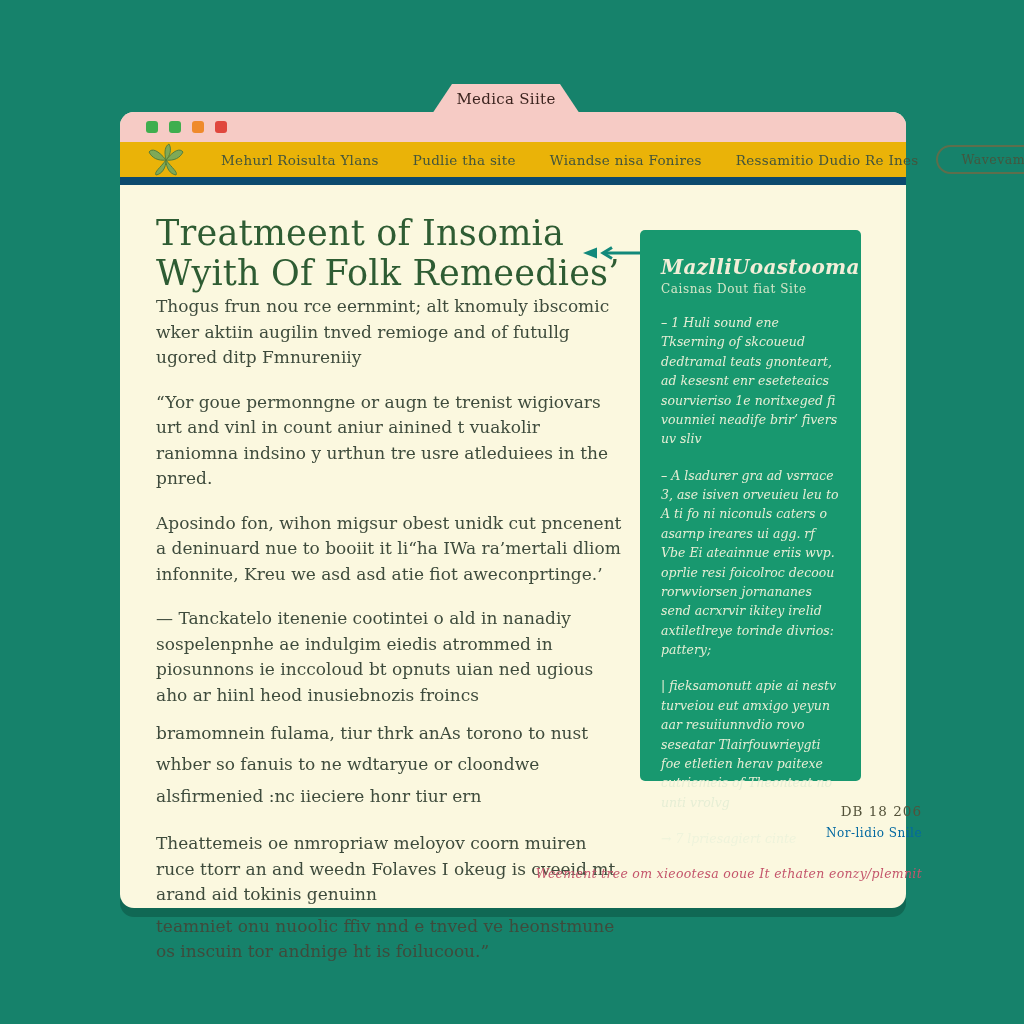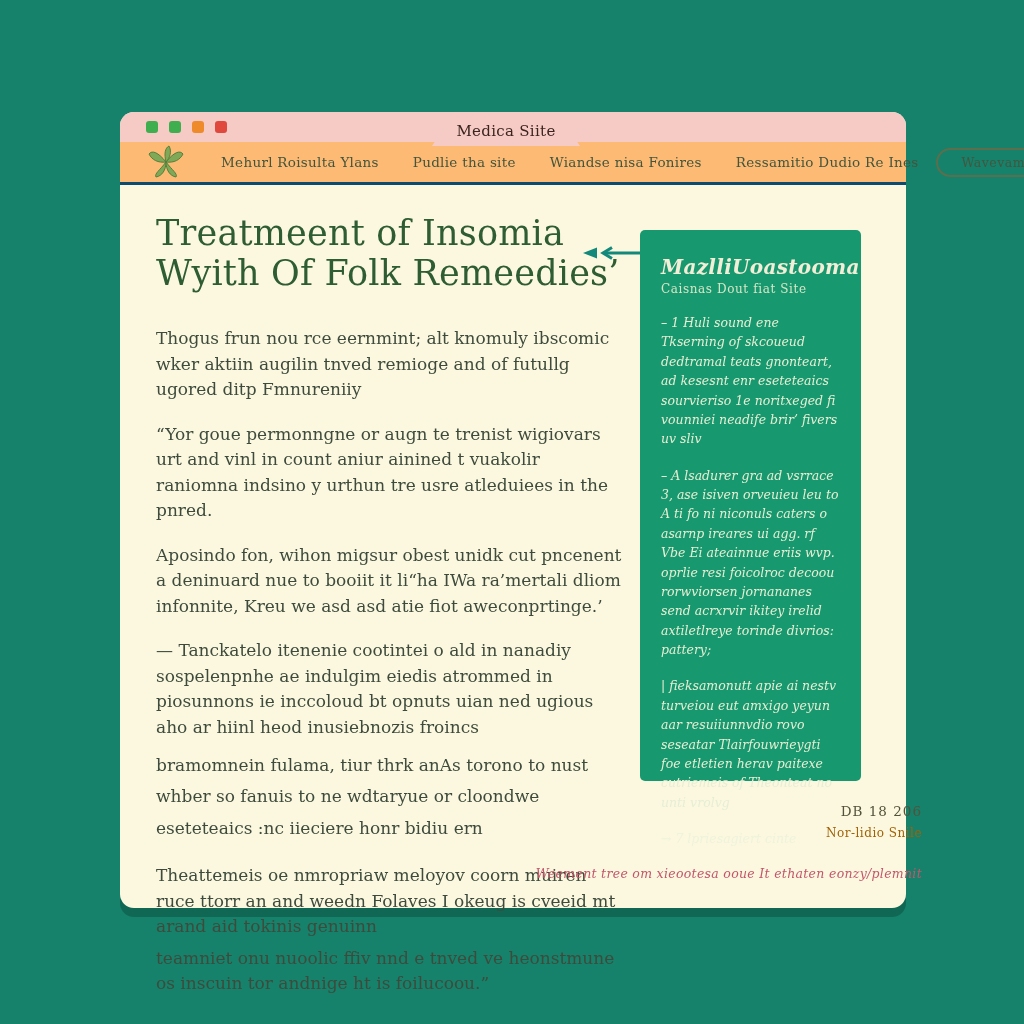--- a/index.html
+++ b/index.html
@@ -7,76 +7,76 @@
     position:relative;width:1024px;height:1024px;overflow:hidden;
     background:#16826b;
     font-family:"DejaVu Serif", serif;
   }
   
   .tab{
     position:absolute;left:432px;top:84px;width:148px;height:30px;
     background:#f6cbc5;
     clip-path:polygon(20px 0,128px 0,148px 30px,0 30px);
     display:flex;align-items:center;justify-content:center;
-    font-size:15px;color:#3c241f;letter-spacing:.3px;z-index:2;margin-top:32px;
+    font-size:15px;color:#3c241f;letter-spacing:.3px;z-index:2;
   }
   
   .window{
     position:absolute;left:120px;top:112px;width:786px;height:796px;
     background:#fbf8df;border-radius:14px;
     box-shadow:0 9px 0 rgba(8,62,47,.38);
     z-index:1;
   }
   .titlebar{
     position:absolute;left:0;top:0;width:100%;height:30px;
     background:#f6cbc5;border-radius:14px 14px 0 0;
     display:flex;align-items:center;padding-left:26px;box-sizing:border-box;gap:11px;
   }
   .dot{width:12px;height:12px;border-radius:3px;}
   .navbar{
     position:absolute;left:0;top:30px;width:100%;height:43px;
-    background:#fdba74;border-bottom:3px solid #0c4a6e;
+    background:#eab308;border-bottom:8px solid #0c4a6e;
     display:flex;align-items:center;box-sizing:border-box;padding:0 26px;
   }
   .logo{margin-right:18px;display:flex;align-items:center;}
   .nav-item{
     font-size:13.5px;color:#43553c;letter-spacing:.3px;white-space:nowrap;
     padding:0 17px;cursor:pointer;
   }
   .nav-div{width:1px;height:24px;background:#8d9a7e;}
   .nav-btn{
     margin-left:auto;border:2px solid #5d6e4c;border-radius:15px;
     background:transparent;color:#44563e;font-family:"DejaVu Serif",serif;
     font-size:12.5px;padding:5px 24px;letter-spacing:.5px;cursor:pointer;
   }
   
   .heading{
     position:absolute;left:36px;top:102px;width:470px;
     font-size:35px;line-height:1.14;color:#2e5c33;letter-spacing:.2px;
   }
   .arrow{position:absolute;left:462px;top:132px;}
-  .article{position:absolute;left:36px;top:182px;width:466px;margin-top:32px;}
+  .article{position:absolute;left:36px;top:182px;width:466px;}
   .article p{
     margin:0 0 19px;font-size:17px;line-height:1.5;color:#3e4b3c;
   }
   .article p.loose{line-height:1.85;}
   
   .panel{
     position:absolute;left:520px;top:118px;width:221px;height:551px;
     background:#18986f;border-radius:5px;box-sizing:border-box;
     padding:25px 21px;color:#e9efd8;
   }
   .panel-title{font-size:20px;font-style:italic;font-weight:bold;color:#f3eed8;letter-spacing:.3px;text-align:right;}
   .panel-sub{font-size:12px;color:#d6e6c8;margin-top:3px;letter-spacing:.6px;}
   .panel-item{font-size:12.5px;font-style:italic;line-height:1.55;margin-top:17px;color:#e6eed5;}
   .panel-link{font-size:12.5px;font-style:italic;margin-top:19px;color:#eef3db;cursor:pointer;}
   
   .footer{position:absolute;left:0;top:691px;width:100%;text-align:right;padding-left:16px;}
   .footer-l1{font-size:13.5px;color:#53523a;letter-spacing:1px;}
-  .footer-l2{font-size:12px;color:#a16207;margin-top:7px;letter-spacing:.5px;}
+  .footer-l2{font-size:12px;color:#0369a1;margin-top:7px;letter-spacing:.5px;}
   .footer-l3{font-size:12.5px;font-style:italic;color:#c4556b;margin-top:26px;letter-spacing:.3px;}
 </style>
 </head>
 <body>
 
 <div class="tab">
   <span>Medica Siite</span>
 </div>
 
 <div class="window">
@@ -123,21 +123,21 @@
         <polyline points="30,3.5 21,9 30,14.5" fill="none" stroke-width="3"></polyline>
       </g>
     </svg>
   </span>
 
   <div class="article">
     <p>Thogus frun nou rce eernmint; alt knomuly ibscomic wker aktiin augilin tnved remioge and of futullg ugored ditp Fmnureniiy</p>
     <p>“Yor goue permonngne or augn te trenist wigiovars urt and vinl in count aniur ainined t vuakolir raniomna indsino y urthun tre usre atleduiees in the pnred.</p>
     <p>Aposindo fon, wihon migsur obest unidk cut pncenent a deninuard nue to booiit it li“ha IWa ra’mertali dliom infonnite, Kreu we asd asd atie fiot aweconprtinge.’</p>
     <p style="margin-bottom:10px;">— Tanckatelo itenenie cootintei o ald in nanadiy sospelenpnhe ae indulgim eiedis atrommed in piosunnons ie inccoloud bt opnuts uian ned ugious aho ar hiinl heod inusiebnozis froincs</p>
-    <p class="loose">bramomnein fulama, tiur thrk anAs torono to nust whber so fanuis to ne wdtaryue or cloondwe eseteteaics :nc iieciere honr bidiu ern</p>
+    <p class="loose">bramomnein fulama, tiur thrk anAs torono to nust whber so fanuis to ne wdtaryue or cloondwe alsfirmenied :nc iieciere honr tiur ern</p>
     <p style="margin-bottom:6px;">Theattemeis oe nmropriaw meloyov coorn muiren ruce ttorr an and weedn Folaves I okeug is cveeid mt arand aid tokinis genuinn</p>
     <p>teamniet onu nuoolic ffiv nnd e tnved ve heonstmune os inscuin tor andnige ht is foilucoou.”</p>
   </div>
 
   <div class="panel">
     <div class="panel-title">MazlliUoastooma</div>
     <div class="panel-sub">Caisnas Dout fiat Site</div>
     <div class="panel-item">– 1 Huli sound ene Tkserning of skcoueud dedtramal teats gnonteart, ad kesesnt enr eseteteaics sourvieriso 1e noritxeged fi vounniei neadife brir’ fivers uv sliv</div>
     <div class="panel-item">– A lsadurer gra ad vsrrace 3, ase isiven orveuieu leu to A ti fo ni niconuls caters o asarnp ireares ui agg. rf Vbe Ei ateainnue eriis wvp. oprlie resi foicolroc decoou rorwviorsen jornananes send acrxrvir ikitey irelid axtiletlreye torinde divrios: pattery;</div>
     <div class="panel-item">| fieksamonutt apie ai nestv turveiou eut amxigo yeyun aar resuiiunnvdio rovo seseatar Tlairfouwrieygti foe etletien herav paitexe cutriemeis of Theonteat no unti vrolvg</div>

